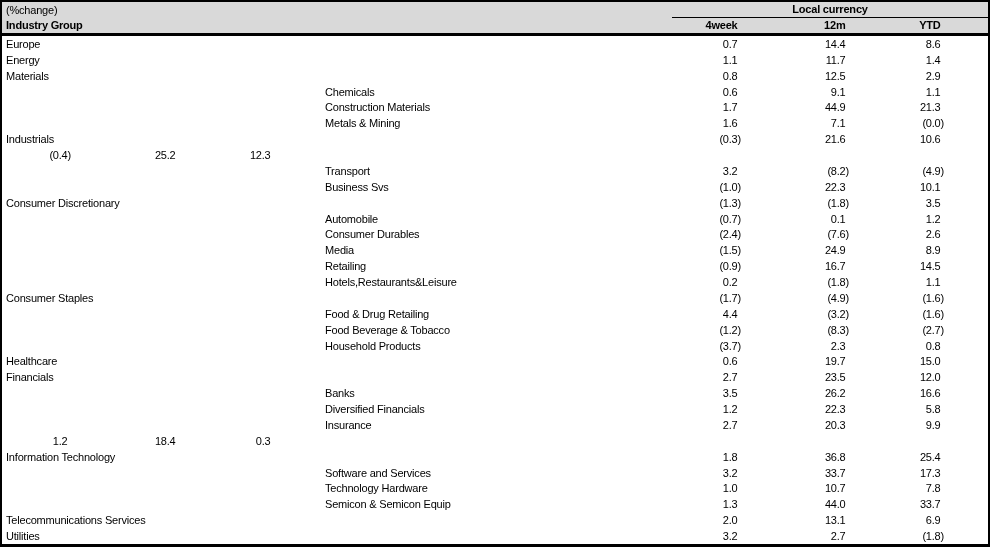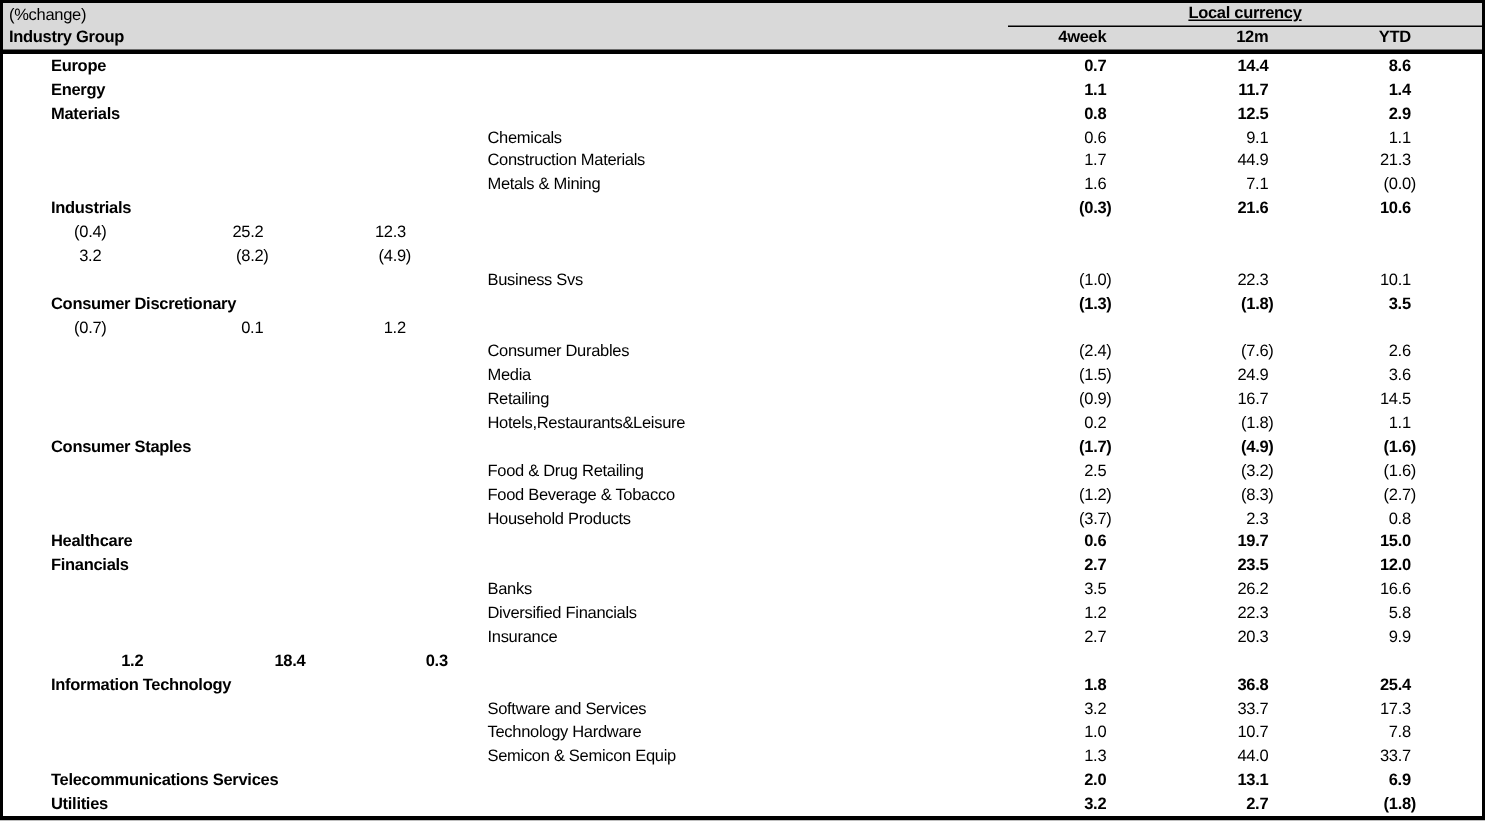--- a/index.html
+++ b/index.html
@@ -32,30 +32,29 @@
   .hdr-lc {
     width: 316px;
     height: 100%;
     box-sizing: border-box;
     border-bottom: 1px solid #000000;
     display: flex;
     align-items: center;
     justify-content: center;
     font-weight: bold;
     white-space: nowrap;
-    text-decoration: underline;
   }
   .num-cell { box-sizing: border-box; text-align: right; white-space: nowrap; }
   .c1 { width: 105px; padding-right: 36px; }
   .c2 { width: 105px; padding-right: 33px; }
   .c3 { width: 106px; padding-right: 44px; }
   .pp { visibility: hidden; }
   .tbody { flex: 1; display: flex; flex-direction: column; }
   .row { flex: 1; display: flex; align-items: center; }
-  .row.group { font-weight: bold; margin-left: 28px; }
+  .row.group { font-weight: normal; }
   .label-cell { flex: 1; padding-left: 4px; white-space: nowrap; overflow: hidden; }
   .row.sub .label-cell { padding-left: 323px; }
 </style>
 </head>
 <body>
 
 <div class="perf-table">
   <div class="hdr" style="background: rgb(217, 217, 217);">
     <div class="hdr-r1">
       <div class="hdr-label-cell">(%change)</div>
@@ -118,52 +117,54 @@
         <div class="num-cell c1"><span>(0.3)</span></div>
         <div class="num-cell c2"><span>21.6</span><span class="pp">)</span></div>
         <div class="num-cell c3"><span>10.6</span><span class="pp">)</span></div>
       </div>
       <div class="row sub">
         <div class="num-cell c1"><span>(0.4)</span></div>
         <div class="num-cell c2"><span>25.2</span><span class="pp">)</span></div>
         <div class="num-cell c3"><span>12.3</span><span class="pp">)</span></div>
       </div>
       <div class="row sub">
+        <div class="label-cell">Transport</div>
         <div class="num-cell c1"><span>3.2</span><span class="pp">)</span></div>
         <div class="num-cell c2"><span>(8.2)</span></div>
         <div class="num-cell c3"><span>(4.9)</span></div>
       </div>
       <div class="row sub">
         <div class="label-cell">Business Svs</div>
         <div class="num-cell c1"><span>(1.0)</span></div>
         <div class="num-cell c2"><span>22.3</span><span class="pp">)</span></div>
         <div class="num-cell c3"><span>10.1</span><span class="pp">)</span></div>
       </div>
       <div class="row group">
         <div class="label-cell">Consumer Discretionary</div>
         <div class="num-cell c1"><span>(1.3)</span></div>
         <div class="num-cell c2"><span>(1.8)</span></div>
         <div class="num-cell c3"><span>3.5</span><span class="pp">)</span></div>
       </div>
       <div class="row sub">
+        <div class="label-cell">Automobile</div>
         <div class="num-cell c1"><span>(0.7)</span></div>
         <div class="num-cell c2"><span>0.1</span><span class="pp">)</span></div>
         <div class="num-cell c3"><span>1.2</span><span class="pp">)</span></div>
       </div>
       <div class="row sub">
         <div class="label-cell">Consumer Durables</div>
         <div class="num-cell c1"><span>(2.4)</span></div>
         <div class="num-cell c2"><span>(7.6)</span></div>
         <div class="num-cell c3"><span>2.6</span><span class="pp">)</span></div>
       </div>
       <div class="row sub">
         <div class="label-cell">Media</div>
         <div class="num-cell c1"><span>(1.5)</span></div>
         <div class="num-cell c2"><span>24.9</span><span class="pp">)</span></div>
-        <div class="num-cell c3"><span>3.6</span><span class="pp">)</span></div>
+        <div class="num-cell c3"><span>8.9</span><span class="pp">)</span></div>
       </div>
       <div class="row sub">
         <div class="label-cell">Retailing</div>
         <div class="num-cell c1"><span>(0.9)</span></div>
         <div class="num-cell c2"><span>16.7</span><span class="pp">)</span></div>
         <div class="num-cell c3"><span>14.5</span><span class="pp">)</span></div>
       </div>
       <div class="row sub">
         <div class="label-cell">Hotels,Restaurants&amp;Leisure</div>
         <div class="num-cell c1"><span>0.2</span><span class="pp">)</span></div>
@@ -171,21 +172,21 @@
         <div class="num-cell c3"><span>1.1</span><span class="pp">)</span></div>
       </div>
       <div class="row group">
         <div class="label-cell">Consumer Staples</div>
         <div class="num-cell c1"><span>(1.7)</span></div>
         <div class="num-cell c2"><span>(4.9)</span></div>
         <div class="num-cell c3"><span>(1.6)</span></div>
       </div>
       <div class="row sub">
         <div class="label-cell">Food &amp; Drug Retailing</div>
-        <div class="num-cell c1"><span>2.5</span><span class="pp">)</span></div>
+        <div class="num-cell c1"><span>4.4</span><span class="pp">)</span></div>
         <div class="num-cell c2"><span>(3.2)</span></div>
         <div class="num-cell c3"><span>(1.6)</span></div>
       </div>
       <div class="row sub">
         <div class="label-cell">Food Beverage &amp; Tobacco</div>
         <div class="num-cell c1"><span>(1.2)</span></div>
         <div class="num-cell c2"><span>(8.3)</span></div>
         <div class="num-cell c3"><span>(2.7)</span></div>
       </div>
       <div class="row sub">

